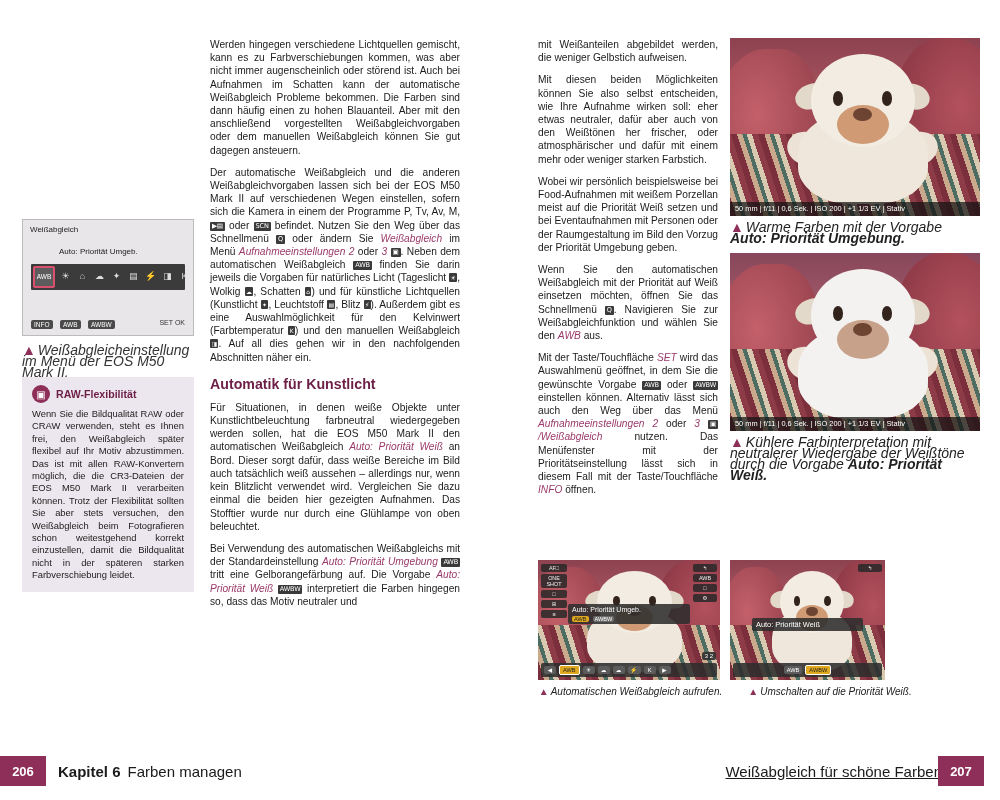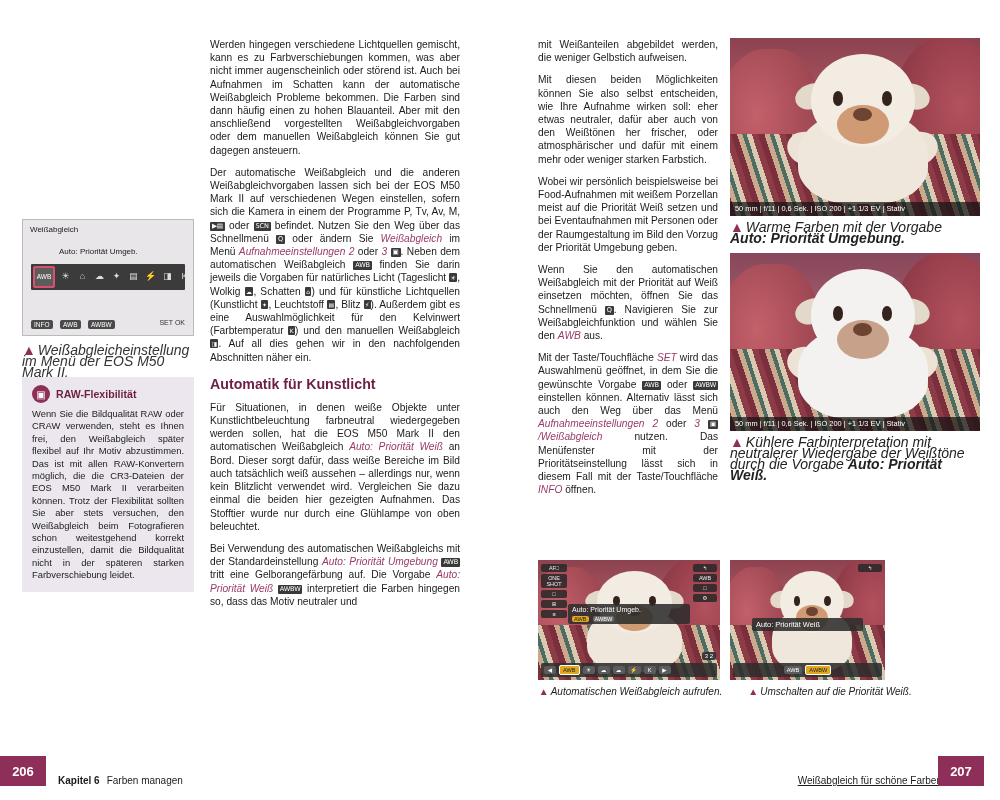--- a/index.html
+++ b/index.html
@@ -219,21 +219,21 @@
   .footer { position:absolute; left:0; right:0; bottom:0; height:52px; }
   .foot-num {
     position:absolute; width:46px; height:30px; background:#8d2f58;
     color:#fff; font-size:13px; font-weight:bold;
     display:flex; align-items:center; justify-content:center;
   }
   .foot-num.left { left:0; bottom:14px; }
   .foot-num.right { right:16px; bottom:14px;margin-top:37px; }
   .foot-text {
     position:absolute; bottom:14px; height:30px;
-    display:flex; align-items:flex-end; font-size:10px;
+    display:flex; align-items:center; font-size:15px;
   }
   .foot-text.left { left:58px; }
   .foot-text.right { right:58px;text-decoration:underline; }
   .foot-text .chap { font-weight:bold; margin-right:7px; }
 </style>
 </head>
 <body>
 
 <div class="page">
 

